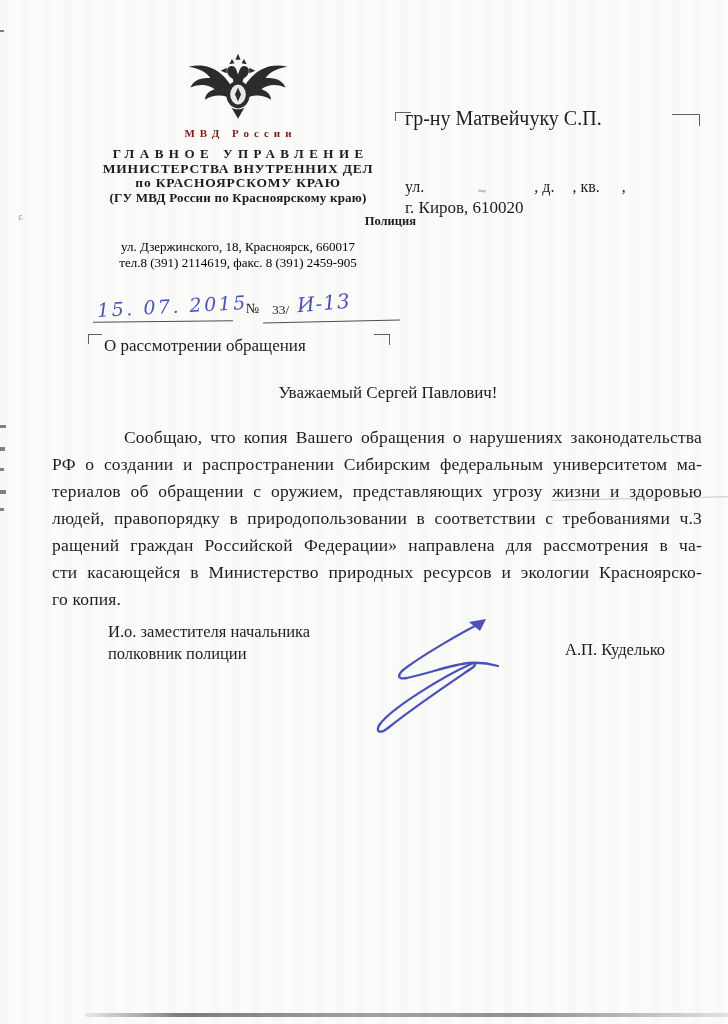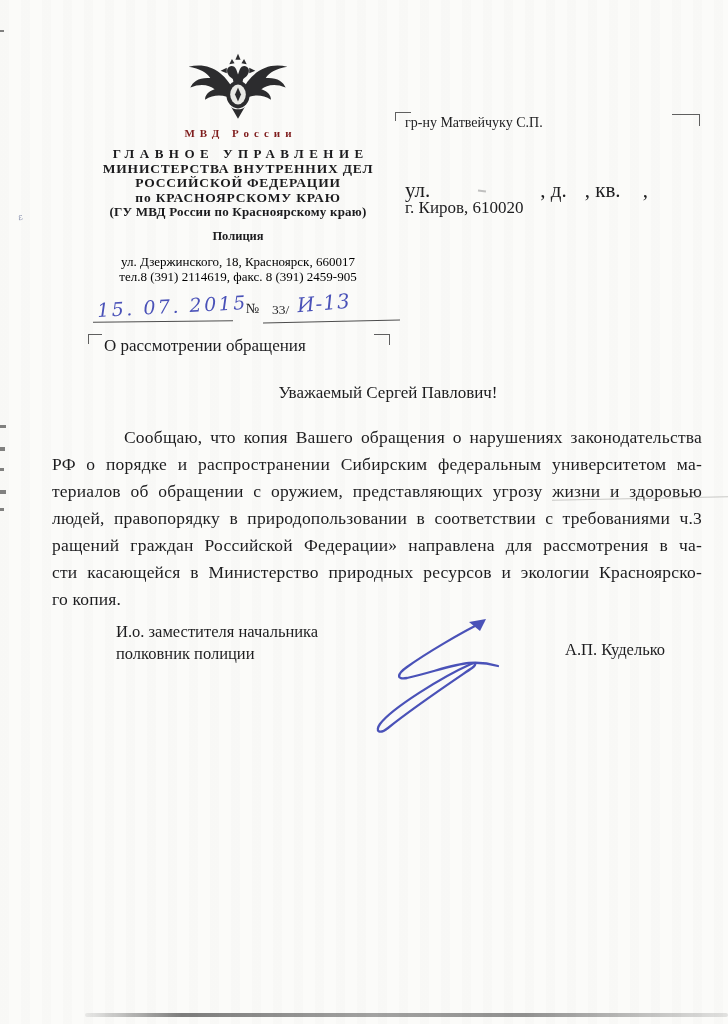--- a/index.html
+++ b/index.html
@@ -15,25 +15,25 @@
   }
   .abs{position:absolute;}
   
   .letterhead{left:60px; top:50px; width:356px; text-align:center;}
   .emblem-wrap{width:104px; margin:0 auto;}
   .org-short{margin-top:3px; font-weight:bold; font-size:11px; letter-spacing:5px; text-indent:5px; color:#7f1d1d;}
   .org-block{margin-top:8px; font-weight:bold; line-height:14.5px; font-size:13.5px; color:#1b1b1d;}
   .org-block .l0{letter-spacing:5.5px; text-indent:5.5px; font-size:13px;}
   .org-block .l1,.org-block .l2,.org-block .l3{letter-spacing:0.8px;}
   .org-block .l4{font-size:13px; letter-spacing:0.2px;}
-  .division{margin-top:9px; font-weight:bold; font-size:12.5px;}
+  .division{margin-top:9px; font-weight:bold; font-size:12.5px;text-align:right;}
   .addr{margin-top:10px; line-height:15.5px; font-size:13px; color:#000000;}
   
-  .addressee-name{left:405px; top:107px; font-size:14px;margin-top:8px;}
-  .addr-line2{left:405px; top:178px; font-size:21px; white-space:nowrap;}
+  .addressee-name{left:405px; top:107px; font-size:20px;}
+  .addr-line2{left:405px; top:178px; font-size:16px; white-space:nowrap;}
   .addr-line2 .gap1{display:inline-block; width:110px;}
   .addr-line2 .gap2{display:inline-block; width:18px;}
   .addr-line2 .gap3{display:inline-block; width:22px;}
   .addr-city{left:405px; top:198px; font-size:17px;}
   .c-tl{border-top:1.5px solid #5f5f5f; border-left:1.5px solid #5f5f5f;}
   .c-tr{border-top:1.5px solid #5f5f5f; border-right:1.5px solid #5f5f5f;}
   
   .hand{color:#4a52b8; font-style:italic; font-family:"DejaVu Serif", serif;}
   .date-hand{left:97px; top:295px; font-size:19px; letter-spacing:2.5px; transform:rotate(-3deg);}
   .num-sign{left:246px; top:301px; font-size:14px;}
@@ -42,21 +42,21 @@
   .uline{height:0; border-top:1.2px solid #4d4d4d;}
   
   .subject-text{left:104px; top:336px; font-size:17px;}
   
   .greeting{left:63px; top:383px; width:650px; text-align:center; font-size:17px;}
   .body-block{left:52px; top:424px; width:650px; font-size:17.5px; letter-spacing:0.2px;}
   .bodyline{line-height:27px; height:27px; text-align:justify; text-align-last:justify;}
   .bodyline.first{padding-left:72px;}
   .bodyline.last{text-align:left; text-align-last:left;}
   
-  .sig-title{left:116px; top:621px; font-size:16.5px; line-height:22px;}
+  .sig-title{left:108px; top:621px; font-size:16.5px; line-height:22px;}
   .sig-name{left:565px; top:640px; font-size:16.5px;}
   
   .crease-right{left:552px; top:498px; width:176px; height:1px; background:rgba(110,110,105,0.35); transform:rotate(-1.2deg);}
   .bottom-edge{left:85px; top:1013px; width:643px; height:3.5px; border-radius:2px;
     background:linear-gradient(to right, rgba(40,40,40,0.08), rgba(40,40,40,0.6) 15%, rgba(40,40,40,0.42) 45%, rgba(55,55,55,0.55) 68%, rgba(110,110,110,0.18));}
   .edge-mark{left:0; background:#3f3f3f; opacity:0.65;}
   .blue-tick{left:18px; top:212px; font-size:9px; color:#8089a9; transform:rotate(-18deg); opacity:0.85; font-family:"DejaVu Serif",serif; font-style:italic;}
   .erase-residue{left:478px; top:190px; width:8px; height:1.5px; background:#9a9a9a; opacity:0.6; transform:rotate(8deg);}
 </style>
 </head>
@@ -80,21 +80,20 @@
         </g>
         <ellipse cx="60" cy="51" rx="9" ry="11.5" fill="#e9e9e5"></ellipse>
         <path d="M60,43 l3.5,8 -3.5,8 -3.5,-8 z" fill="#2c2c2e"></path>
         <path d="M52,65 L60,79 L68,65 C65,69 55,69 52,65 Z" fill="#2c2c2e"></path>
       </svg>
     </div>
     <div class="org-short">МВД России</div>
     <div class="org-block">
       <div class="l0">ГЛАВНОЕ УПРАВЛЕНИЕ</div>
       <div class="l1">МИНИСТЕРСТВА ВНУТРЕННИХ ДЕЛ</div>
-      <div class="l2">РОССИЙСКОЙ ФЕДЕРАЦИИ</div>
       <div class="l3">по КРАСНОЯРСКОМУ КРАЮ</div>
       <div class="l4">(ГУ МВД России по Красноярскому краю)</div>
     </div>
     <div class="division">Полиция</div>
     <div class="addr">
       <div>ул. Дзержинского, 18, Красноярск, 660017</div>
       <div>тел.8 (391) 2114619, факс. 8 (391) 2459-905</div>
     </div>
   </div>
 
@@ -114,21 +113,21 @@
   <div class="abs hand num-hand">И-13</div>
   <div class="abs uline" style="left:263px; top:321px; width:137px; transform:rotate(-1.3deg);"></div>
 
   <div class="abs c-tl" style="left:88px; top:334px; width:13px; height:9px;"></div>
   <div class="abs c-tr" style="left:374px; top:334px; width:15px; height:10px;"></div>
   <div class="abs subject-text">О рассмотрении обращения</div>
 
   <div class="abs greeting">Уважаемый Сергей Павлович!</div>
   <div class="abs body-block">
     <div class="bodyline first">Сообщаю, что копия Вашего обращения о нарушениях законодательства</div>
-    <div class="bodyline">РФ о порядке и распространении Сибирским федеральным университетом ма-</div>
+    <div class="bodyline">РФ о создании и распространении Сибирским федеральным университетом ма-</div>
     <div class="bodyline">териалов об обращении с оружием, представляющих угрозу жизни и здоровью</div>
     <div class="bodyline">людей, правопорядку в природопользовании в соответствии с требованиями ч.3</div>
     <div class="bodyline">ращений граждан Российской Федерации» направлена для рассмотрения в ча-</div>
     <div class="bodyline">сти касающейся в Министерство природных ресурсов и экологии Красноярско-</div>
     <div class="bodyline last">го копия.</div>
   </div>
 
   <div class="abs sig-title">
     <div>И.о. заместителя начальника</div>
     <div>полковник полиции</div>

